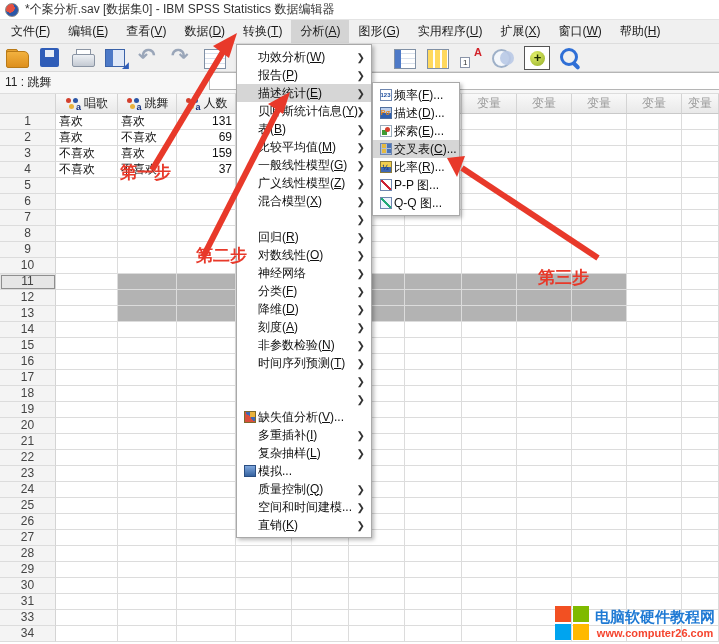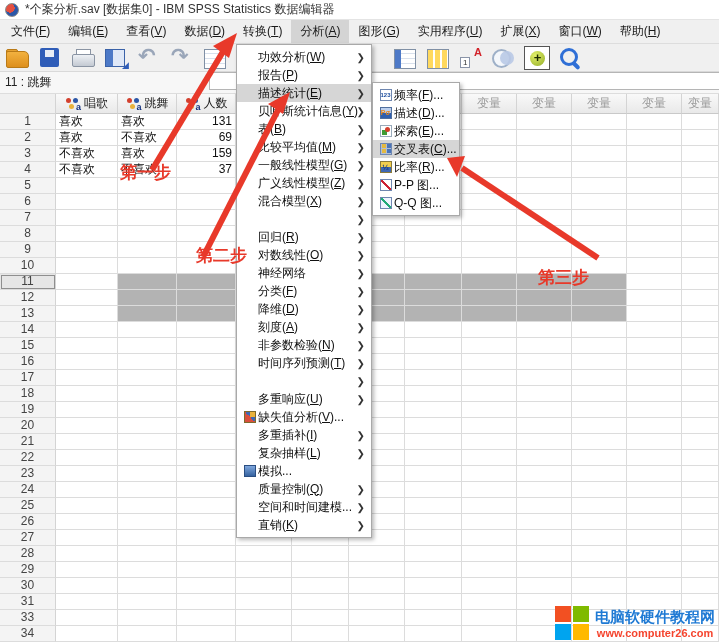--- a/index.html
+++ b/index.html
@@ -778,21 +778,20 @@
       <span class="m-gutter"></span>
       <span class="m-label mn">时间序列预测(<u>T</u>)</span>
       <span class="m-arrow">❯</span>
     </div>
     <div class="m-item">
       <span class="m-gutter"></span>
       <span class="m-arrow">❯</span>
     </div>
     <div class="m-item">
       <span class="m-gutter"></span>
-      <span class="m-label mn">多重响应(<u>U</u>)</span>
       <span class="m-arrow">❯</span>
     </div>
     <div class="m-item">
       <span class="m-gutter">
         <span class="mi missing-values-icon"></span>
       </span>
       <span class="m-label mn">缺失值分析(<u>V</u>)...</span>
     </div>
     <div class="m-item">
       <span class="m-gutter"></span>

